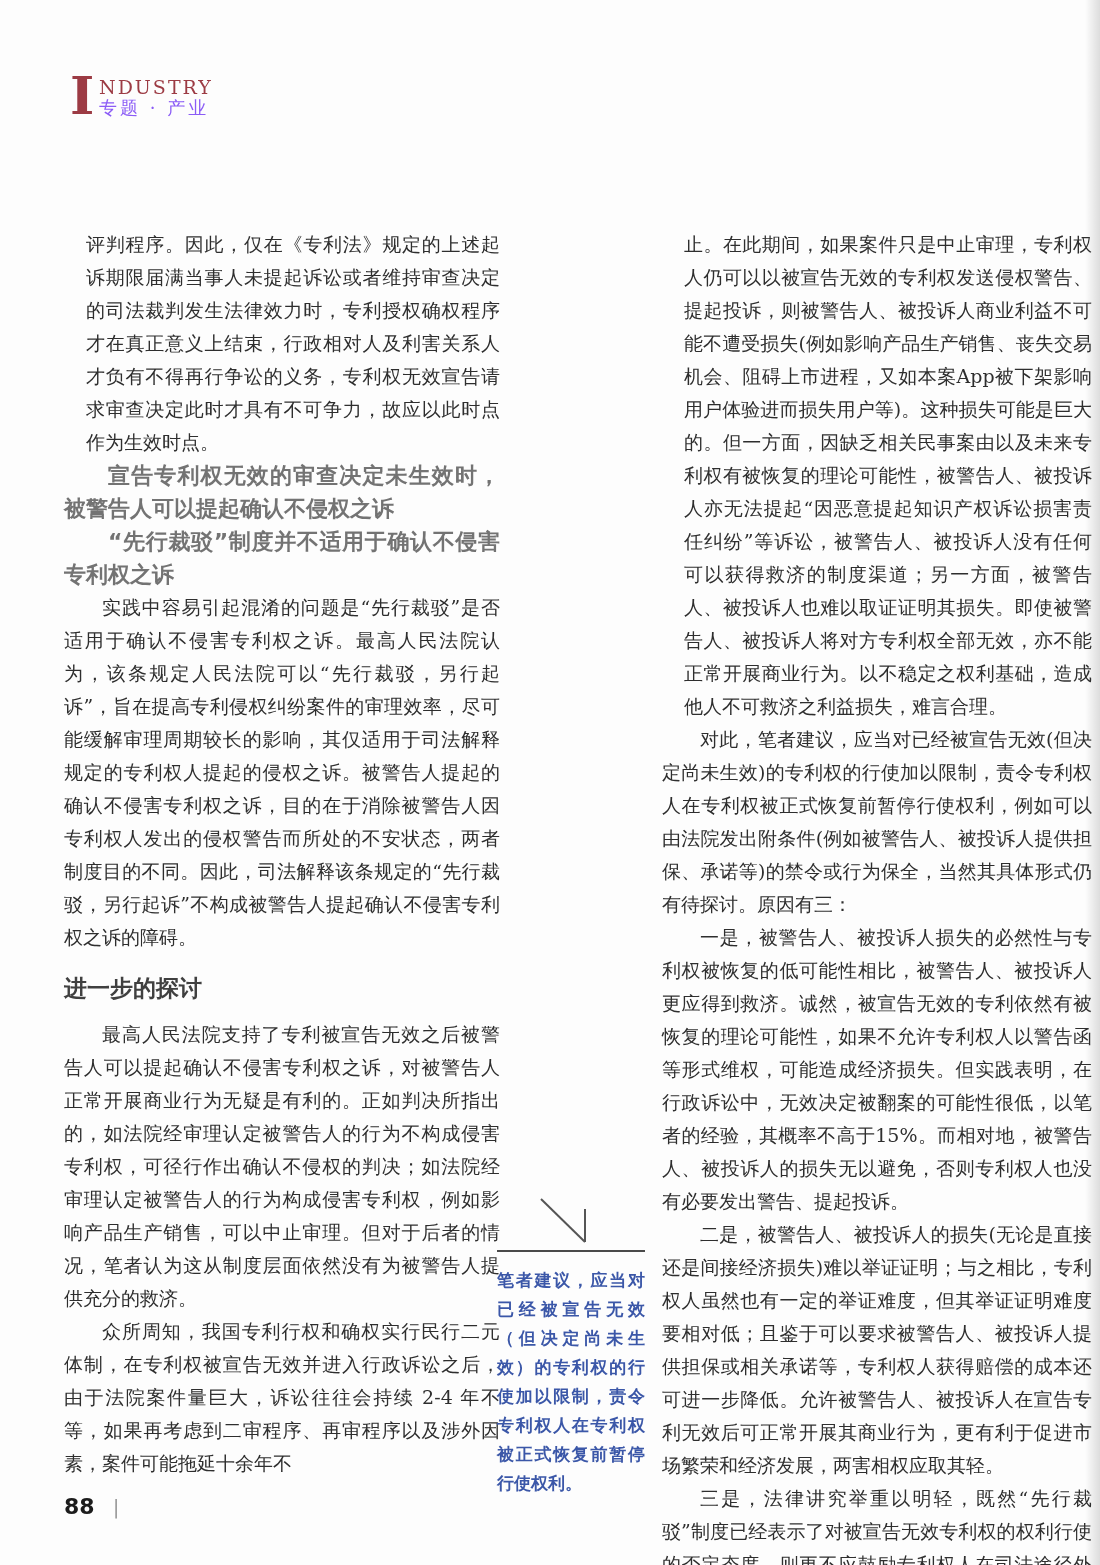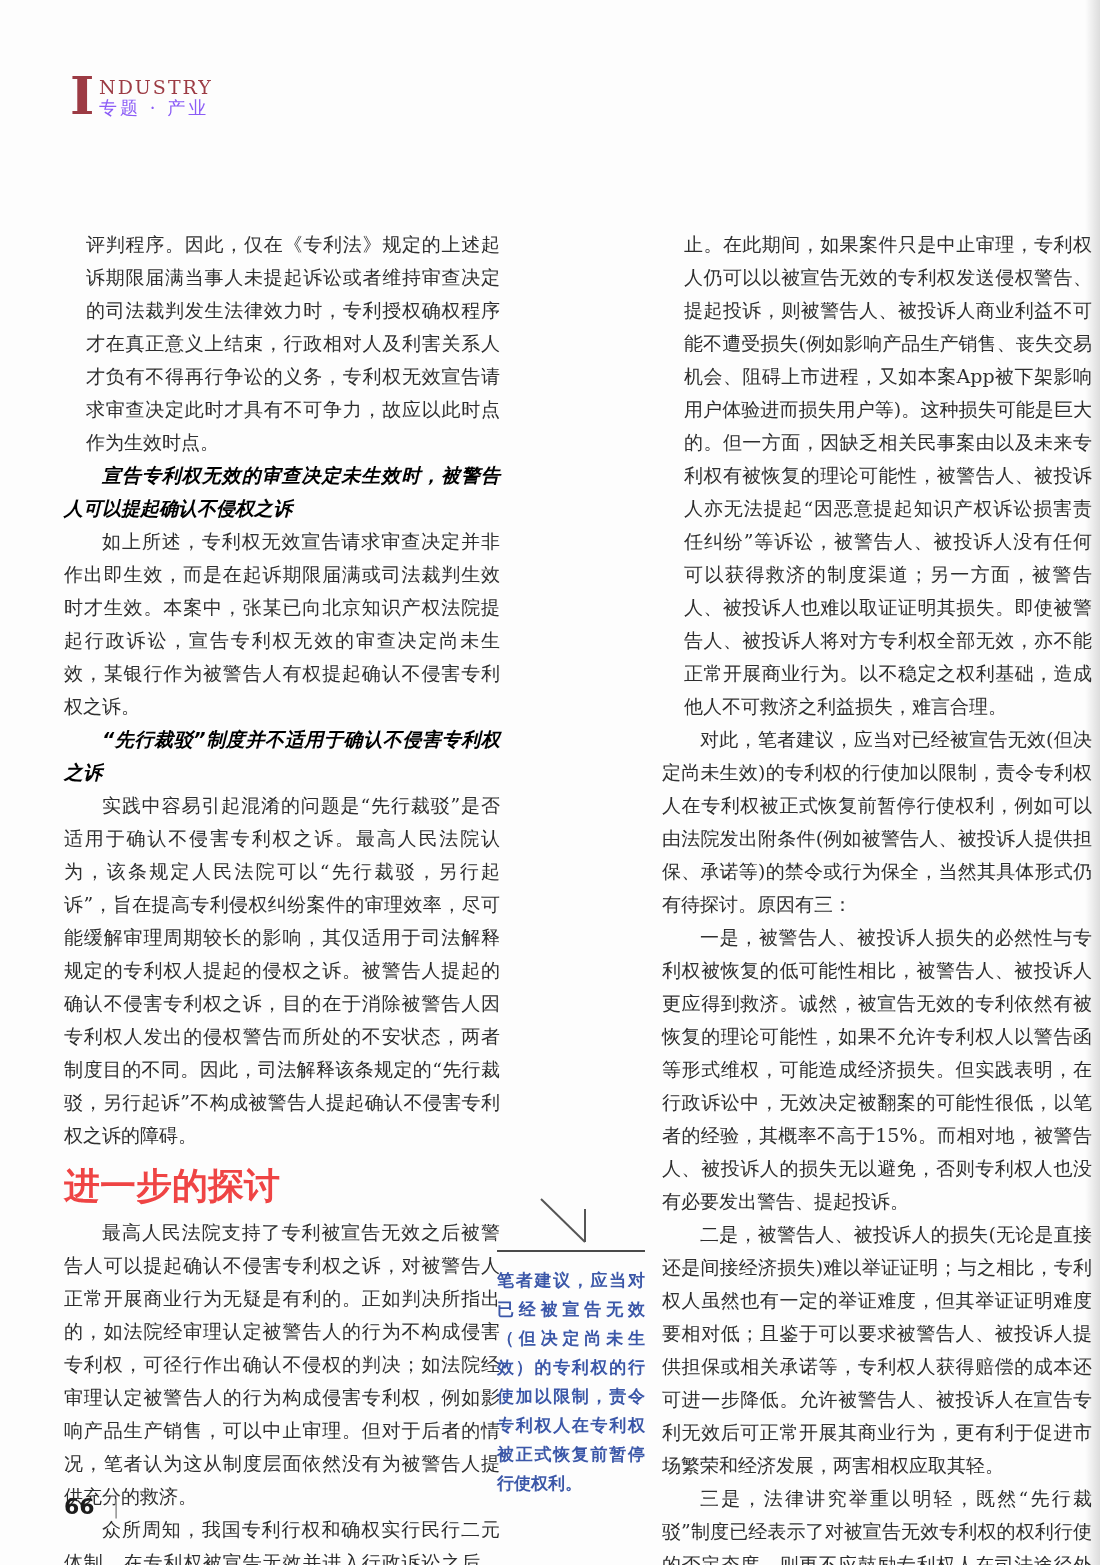--- a/index.html
+++ b/index.html
@@ -34,31 +34,30 @@
     position:absolute;top:228px;
     font-size:19px;line-height:33px;
     text-align:justify;
     text-justify:inter-character;
   }
   .col-left{left:64px;width:436px;}
   .col-right{left:662px;width:430px;}
   .col p{margin:0;text-indent:2em;}
   .col p.no-indent{text-indent:0;margin-left:22px;}
   .subhead{
-    margin:0;font-weight:bold;color:#000000;
+    margin:0;font-weight:bold;color:#737373;
     font-family:"DejaVu Sans","Liberation Sans",sans-serif;
-    font-size:19px;line-height:33px;text-indent:2em;
+    font-size:22px;line-height:33px;text-indent:2em;
     text-align:justify;
-    font-style:italic;
   }
   .section-head{
     margin:14px 0 10px 0;
-    font-weight:bold;color:#ef4444;
+    font-weight:bold;color:#404040;
     font-family:"DejaVu Sans","Liberation Sans",sans-serif;
-    font-size:36px;line-height:40px;text-indent:0;
+    font-size:23px;line-height:40px;text-indent:0;
   }
   
   .callout{
     position:absolute;left:497px;top:1196px;width:148px;
   }
   .callout-arrow{display:block;margin-left:40px;}
   .callout-rule{
     border:none;border-top:2px solid #4a4a4a;
     margin:4px 0 0 0;width:100%;
   }
@@ -94,21 +93,20 @@
 
   <div>
     <span class="logo-i">I</span>
     <span class="logo-rest">NDUSTRY</span>
     <div class="logo-sub">专题 · 产业</div>
   </div>
 
   <div class="col col-left">
     <p class="no-indent">评判程序。因此，仅在《专利法》规定的上述起诉期限届满当事人未提起诉讼或者维持审查决定的司法裁判发生法律效力时，专利授权确权程序才在真正意义上结束，行政相对人及利害关系人才负有不得再行争讼的义务，专利权无效宣告请求审查决定此时才具有不可争力，故应以此时点作为生效时点。</p>
     <p class="subhead">宣告专利权无效的审查决定未生效时，被警告人可以提起确认不侵权之诉</p>
-    <p>如上所述，专利权无效宣告请求审查决定并非作出即生效，而是在起诉期限届满或司法裁判生效时才生效。本案中，张某已向北京知识产权法院提起行政诉讼，宣告专利权无效的审查决定尚未生效，某银行作为被警告人有权提起确认不侵害专利权之诉。</p>
     <p class="subhead">“先行裁驳”制度并不适用于确认不侵害专利权之诉</p>
     <p>实践中容易引起混淆的问题是“先行裁驳”是否适用于确认不侵害专利权之诉。最高人民法院认为，该条规定人民法院可以“先行裁驳，另行起诉”，旨在提高专利侵权纠纷案件的审理效率，尽可能缓解审理周期较长的影响，其仅适用于司法解释规定的专利权人提起的侵权之诉。被警告人提起的确认不侵害专利权之诉，目的在于消除被警告人因专利权人发出的侵权警告而所处的不安状态，两者制度目的不同。因此，司法解释该条规定的“先行裁驳，另行起诉”不构成被警告人提起确认不侵害专利权之诉的障碍。</p>
     <h2 class="section-head">进一步的探讨</h2>
     <p>最高人民法院支持了专利被宣告无效之后被警告人可以提起确认不侵害专利权之诉，对被警告人正常开展商业行为无疑是有利的。正如判决所指出的，如法院经审理认定被警告人的行为不构成侵害专利权，可径行作出确认不侵权的判决；如法院经审理认定被警告人的行为构成侵害专利权，例如影响产品生产销售，可以中止审理。但对于后者的情况，笔者认为这从制度层面依然没有为被警告人提供充分的救济。</p>
     <p>众所周知，我国专利行权和确权实行民行二元体制，在专利权被宣告无效并进入行政诉讼之后，由于法院案件量巨大，诉讼往往会持续 2-4 年不等，如果再考虑到二审程序、再审程序以及涉外因素，案件可能拖延十余年不</p>
   </div>
 
   <div class="callout">
     <svg class="callout-arrow" width="56" height="50" viewBox="0 0 56 50">
       <line x1="4" y1="3" x2="48" y2="46" stroke="#555555" stroke-width="2"></line>
@@ -120,18 +118,18 @@
 
   <div class="col col-right">
     <p class="no-indent">止。在此期间，如果案件只是中止审理，专利权人仍可以以被宣告无效的专利权发送侵权警告、提起投诉，则被警告人、被投诉人商业利益不可能不遭受损失(例如影响产品生产销售、丧失交易机会、阻碍上市进程，又如本案App被下架影响用户体验进而损失用户等)。这种损失可能是巨大的。但一方面，因缺乏相关民事案由以及未来专利权有被恢复的理论可能性，被警告人、被投诉人亦无法提起“因恶意提起知识产权诉讼损害责任纠纷”等诉讼，被警告人、被投诉人没有任何可以获得救济的制度渠道；另一方面，被警告人、被投诉人也难以取证证明其损失。即使被警告人、被投诉人将对方专利权全部无效，亦不能正常开展商业行为。以不稳定之权利基础，造成他人不可救济之利益损失，难言合理。</p>
     <p>对此，笔者建议，应当对已经被宣告无效(但决定尚未生效)的专利权的行使加以限制，责令专利权人在专利权被正式恢复前暂停行使权利，例如可以由法院发出附条件(例如被警告人、被投诉人提供担保、承诺等)的禁令或行为保全，当然其具体形式仍有待探讨。原因有三：</p>
     <p>一是，被警告人、被投诉人损失的必然性与专利权被恢复的低可能性相比，被警告人、被投诉人更应得到救济。诚然，被宣告无效的专利依然有被恢复的理论可能性，如果不允许专利权人以警告函等形式维权，可能造成经济损失。但实践表明，在行政诉讼中，无效决定被翻案的可能性很低，以笔者的经验，其概率不高于15%。而相对地，被警告人、被投诉人的损失无以避免，否则专利权人也没有必要发出警告、提起投诉。</p>
     <p>二是，被警告人、被投诉人的损失(无论是直接还是间接经济损失)难以举证证明；与之相比，专利权人虽然也有一定的举证难度，但其举证证明难度要相对低；且鉴于可以要求被警告人、被投诉人提供担保或相关承诺等，专利权人获得赔偿的成本还可进一步降低。允许被警告人、被投诉人在宣告专利无效后可正常开展其商业行为，更有利于促进市场繁荣和经济发展，两害相权应取其轻。</p>
     <p><span>三是，法律讲究举重以明轻，既然“先行裁驳”制度已经表示了对被宣告无效专利权的权利行使的否定态度，则更不应鼓励专利权人在司法途径外行使权利，或者至少相对方应该有被救济的途径。</span></p>
   </div>
 
   <div class="pagenum">
-    <span>66</span><span class="bar">|</span>
+    <span>88</span><span class="bar">|</span>
   </div>
 
   <div class="edge-right"></div>
 
 </div>
 
 </body></html>

